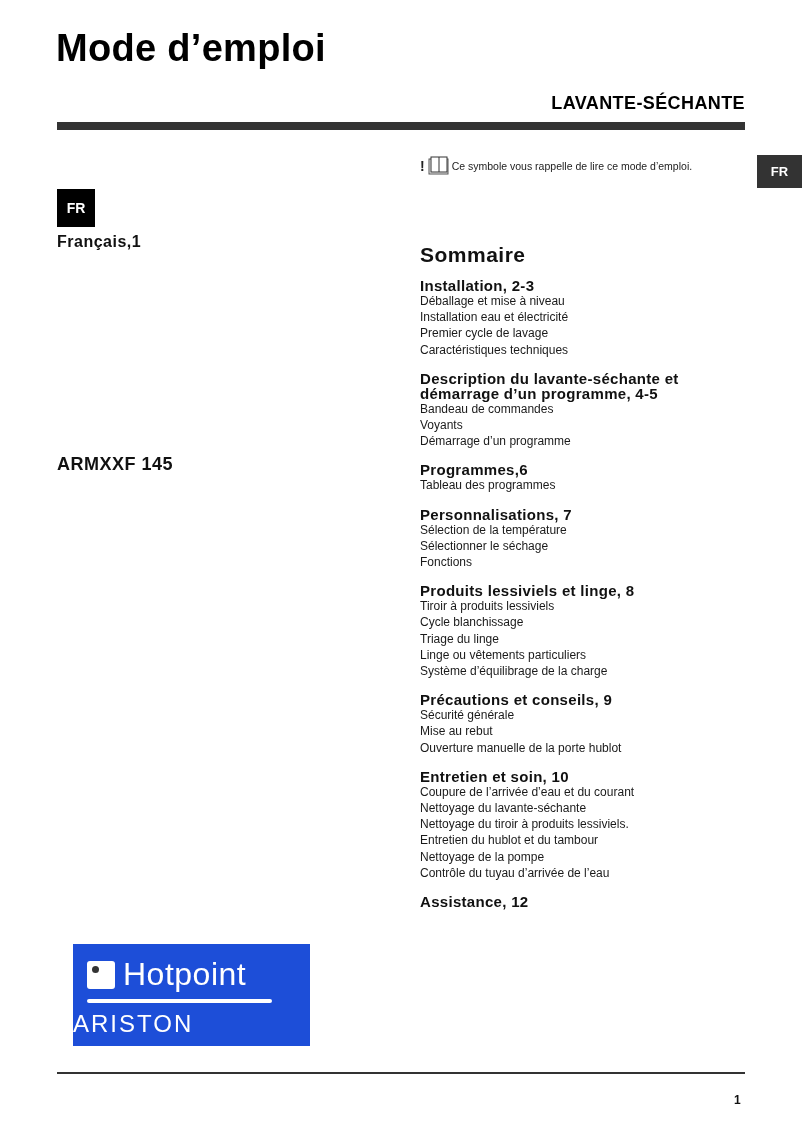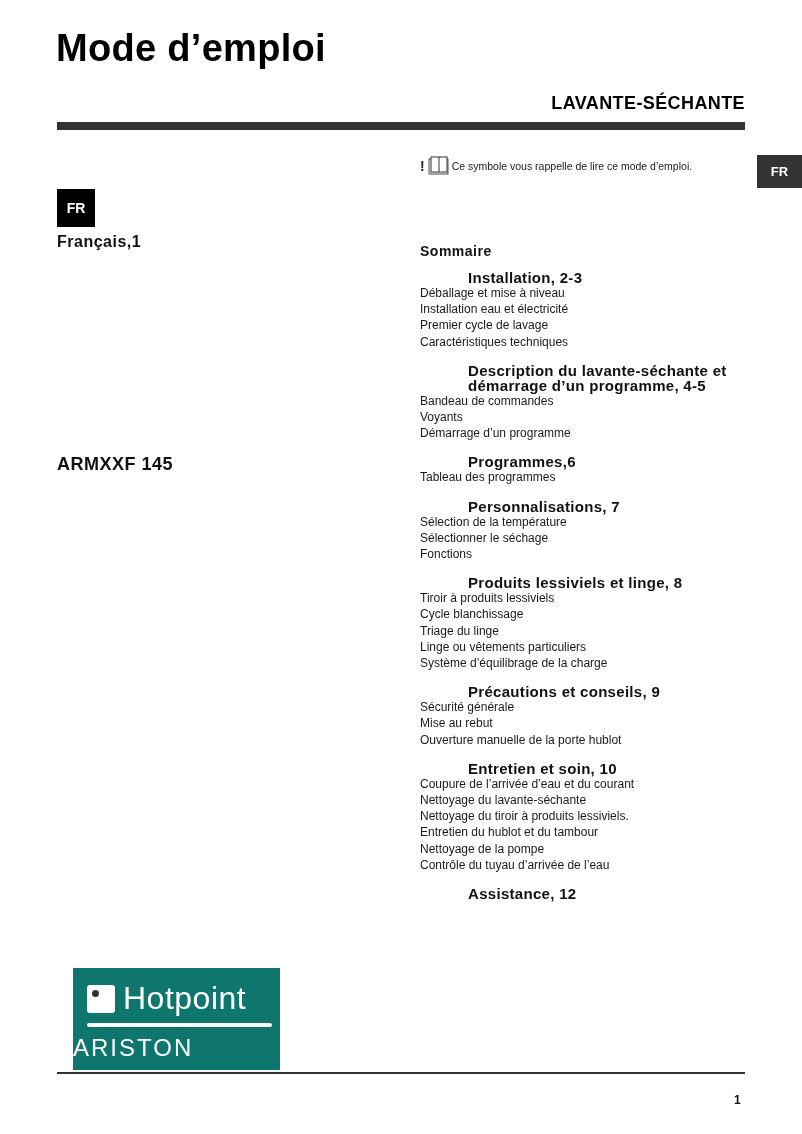--- a/index.html
+++ b/index.html
@@ -42,27 +42,27 @@
       position: absolute; left: 57px; top: 233px;
       font-size: 16px; font-weight: bold; letter-spacing: 0.5px;
     }
     .model {
       position: absolute; left: 57px; top: 454px;
       font-size: 18px; font-weight: bold; letter-spacing: 0.5px;
     }
     .toc {
       position: absolute; left: 420px; top: 243px; width: 330px;
     }
-    .toc-title { font-size: 14px; font-weight: bold; letter-spacing: 0.5px; margin-bottom: 11px; }
+    .toc-title { font-size: 21px; font-weight: bold; letter-spacing: 0.5px; margin-bottom: 11px; }
     .section { margin-bottom: 13px; }
-    .section-head { font-size: 15px; font-weight: bold; letter-spacing: 0.3px; line-height: 15px; margin-left: 48px; }
+    .section-head { font-size: 15px; font-weight: bold; letter-spacing: 0.3px; line-height: 15px; }
     .section-item { font-size: 12px; line-height: 16.2px; color: #1a1a1a; }
     .logo {
-      position: absolute; left: 73px; top: 944px; width: 207px; height: 102px;
-      background: #0f766e; color: #fff; margin-top: 24px;
+      position: absolute; left: 73px; top: 944px; width: 237px; height: 102px;
+      background: #1d4ed8; color: #fff;
     }
     .logo .hp {
       position: absolute; left: 14px; top: 12px; display: flex; align-items: center;
       font-size: 32px; font-weight: normal; letter-spacing: 0.5px;
     }
     .logo .sq {
       width: 28px; height: 28px; background: #fff; border-radius: 3px; position: relative;
       margin-right: 8px;
     }
     .logo .sq::after {

